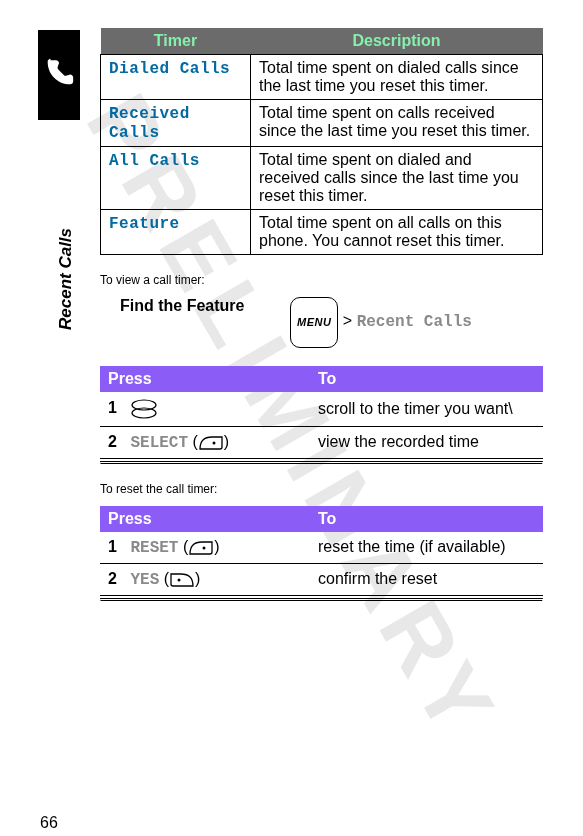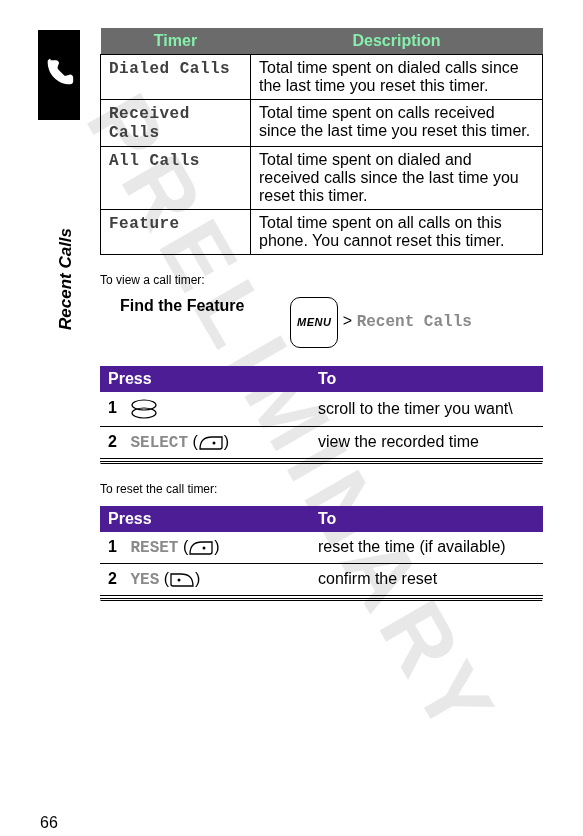--- a/index.html
+++ b/index.html
@@ -52,41 +52,41 @@
   }
   .phone-svg { fill: #fff; }
   .content { position: relative; z-index: 1; }
   table.timer-table { width: 100%; border-collapse: collapse; font-size: 16px; }
   table.timer-table th { background: #6b6b6b; color: #86efac; text-align: center; padding: 4px 8px; font-weight: 700; }
   table.timer-table th:first-child { width: 150px; }
   table.timer-table td { border: 1px solid #000; padding: 4px 8px; vertical-align: top; }
   .timer-label {
     font-family: "Courier New", monospace;
     font-weight: 700;
-    color: #404040;
+    color: #0369a1;
     letter-spacing: 0.5px;
     font-size: 16px;
   }
   .para { font-size: 12px; margin: 18px 0 10px 0; }
   .feature-row { display: flex; margin: 6px 0 18px 0; font-size: 16px; }
   .feature-label { font-weight: 900; width: 190px; padding-left: 20px; }
   .feature-path { line-height: 1.5; }
   .menu-badge {
     display: inline-block; border: 1px solid #000; border-radius: 10px;
     padding: 16px 6px; font-size: 11px; font-weight: 700; vertical-align: middle;
     letter-spacing: 0.5px;
     font-style: italic;
   }
   .mono-gray {
     font-family: "Courier New", monospace;
     font-weight: 700; color: #8a8a8a;
   }
   table.press-table { width: 100%; border-collapse: collapse; font-size: 16px; margin-top: 4px; }
   table.press-table thead th {
-    background: #4c1d95; color: #fff; text-align: left; padding: 4px 8px; font-weight: 700;
+    background: #8b5cf6; color: #fff; text-align: left; padding: 4px 8px; font-weight: 700;
   }
   table.press-table thead th:first-child { width: 210px; }
   table.press-table tbody td { padding: 6px 8px; vertical-align: middle; }
   table.press-table tbody tr { border-bottom: 1px solid #000; }
   .step-num { font-weight: 700; display:inline-block; width: 18px; }
   .soft-btn {
     display: inline-block; vertical-align: middle;
   }
   .soft-btn svg { vertical-align: middle; }
   .page-num {

